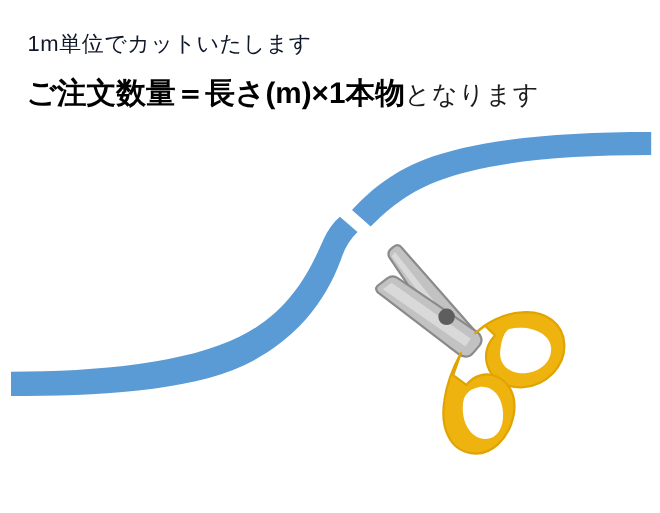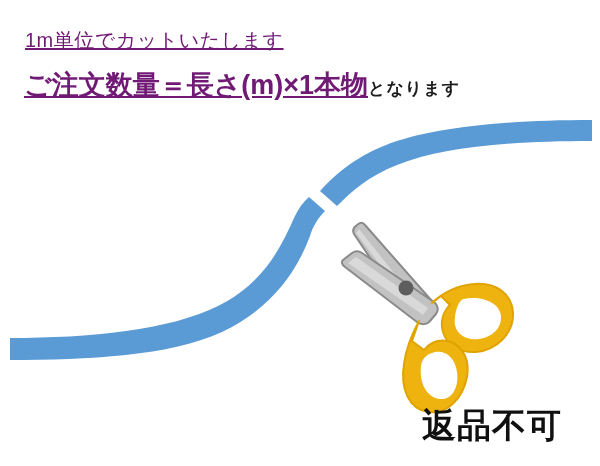--- a/index.html
+++ b/index.html
@@ -22,39 +22,37 @@
     white-space: nowrap;
     line-height: 1;
     color: #1a1a1a;
   }
 
   #headline-1 {
     left: 25px;
     top: 30px;
     font-size: 20px;
     letter-spacing: 0.5px;
-    color: #701a75;
-    text-decoration: underline;
+    color: #0f172a;
   }
 
   #headline-2 {
     left: 24px;
     top: 72px;
     font-size: 27px;
     font-weight: bold;
     letter-spacing: 0px;
   }
   #headline-2 .red {
-    color: #701a75;
-    text-decoration: underline;
+    color: #000000;
   }
   #headline-2 .blk {
     color: #1c1c1c;
-    font-size: 17px;
-    font-weight: bold;
+    font-size: 23px;
+    font-weight: normal;
     letter-spacing: 1px;
   }
 
   #footnote {
     left: 278px;
     top: 418px;
     font-size: 20px;
     color: #1c1c1c;
     letter-spacing: 0.5px;
   }
@@ -151,15 +149,14 @@
     </g>
   </svg>
 
   <div class="txt" id="headline-1">1m単位でカットいたします</div>
 
   <div class="txt" id="headline-2">
     <span class="red">ご注文数量＝長さ(m)×1本物</span><span class="blk">となります</span>
   </div>
 
 
-  <div class="txt" id="refusal">返品不可</div>
 
 </div>
 
 </body></html>

